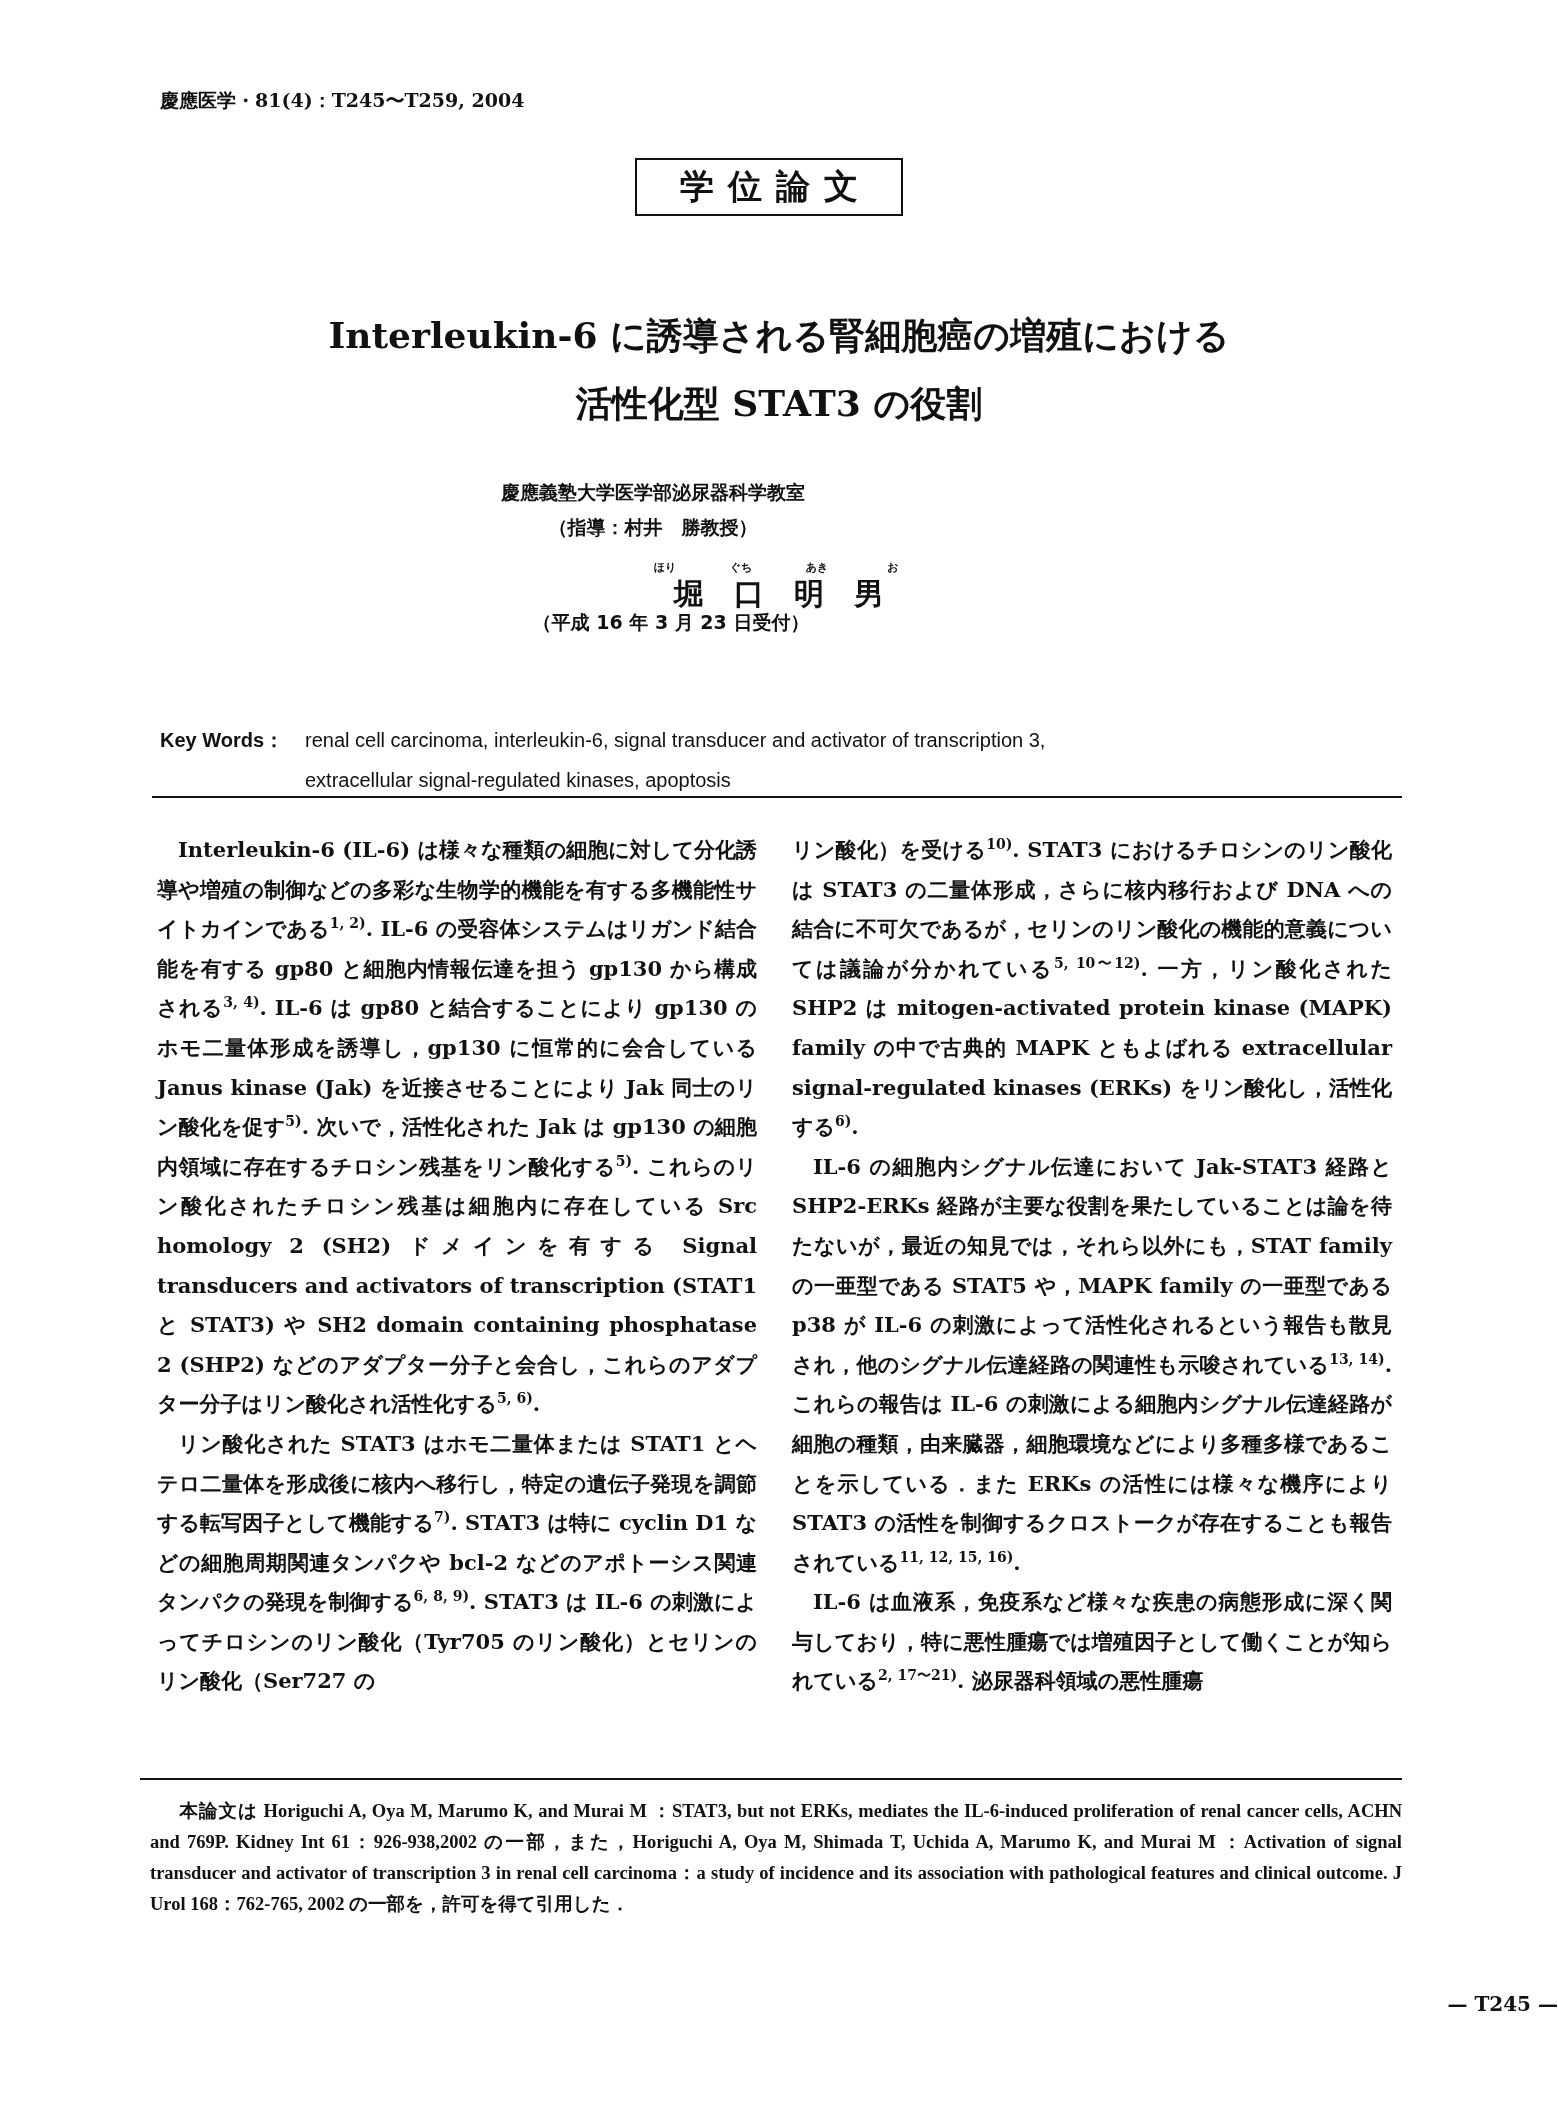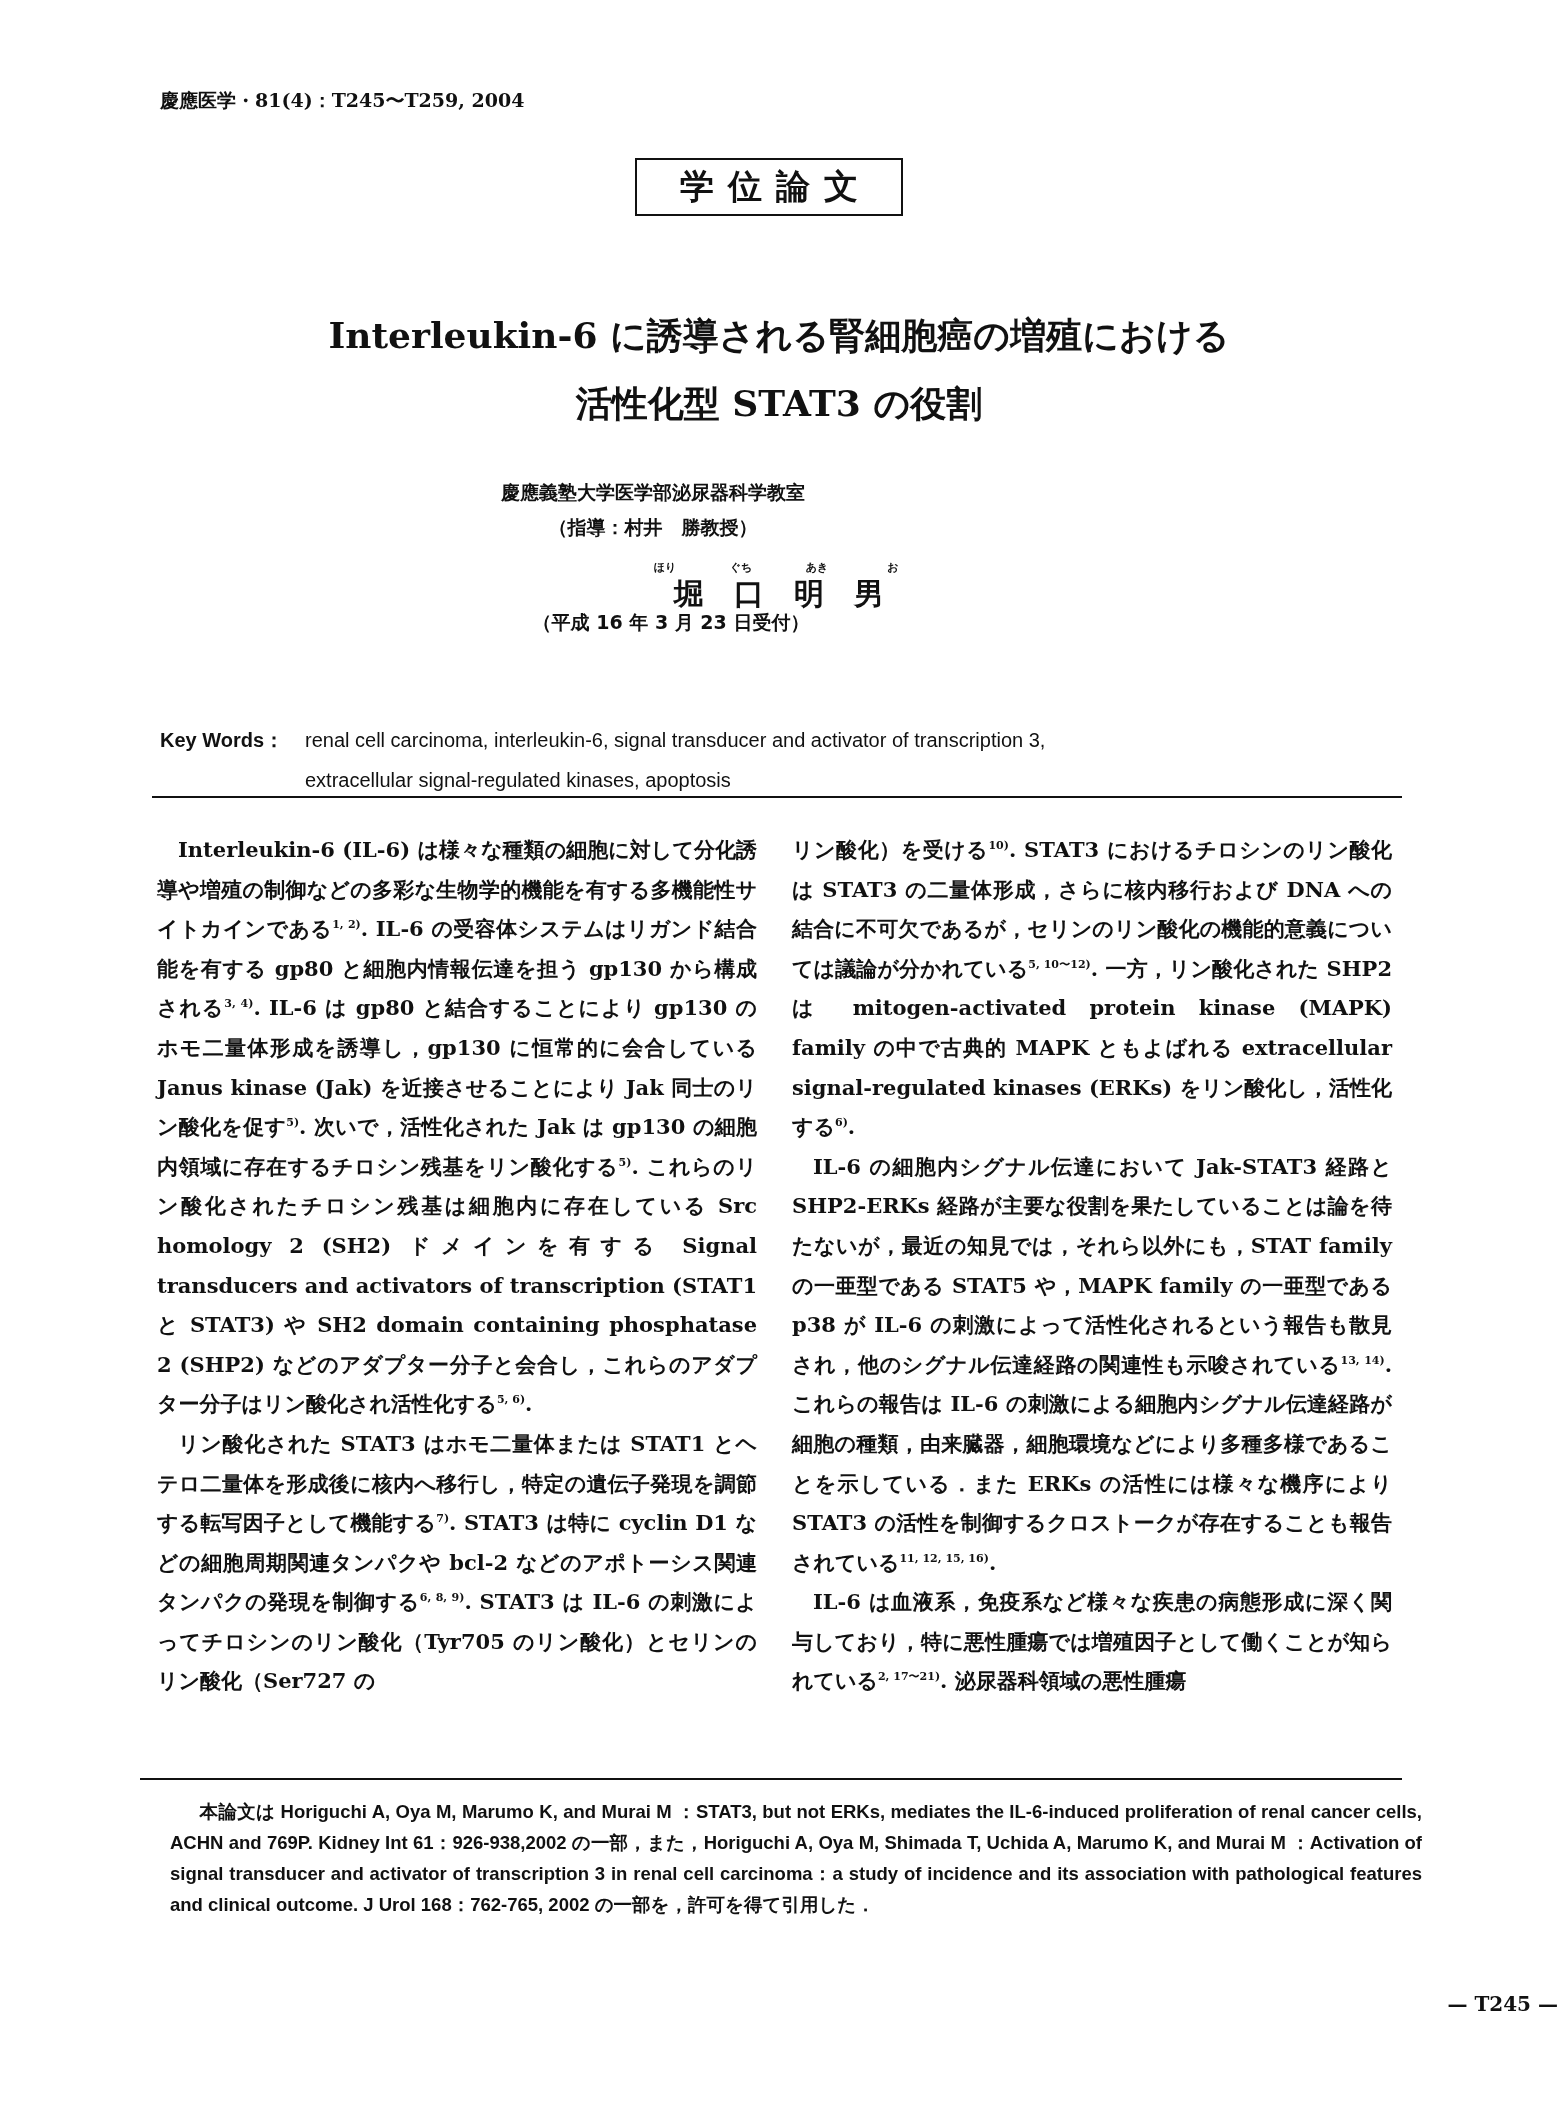--- a/index.html
+++ b/index.html
@@ -55,26 +55,26 @@
   .rule-top { left: 152px; top: 796px; width: 1250px; }
   .col {
     top: 830px; width: 600px; font-size: 21px; line-height: 39.6px;
     font-family: "DejaVu Serif", serif; font-weight: bold;
     text-align: justify;
   }
   .col-left { left: 157px; }
   .col-right { left: 792px; }
   .para { margin: 0; text-indent: 1em; }
   .para.cont { text-indent: 0; }
-  sup { font-size: 11px; vertical-align: super; line-height: 0; }
+  sup { font-size: 14px; vertical-align: super; line-height: 0; }
   .rule-foot { left: 140px; top: 1778px; width: 1262px; }
   .footnote {
     left: 150px; top: 1796px; width: 1252px; font-size: 18.5px; line-height: 31px;
-    font-family: Liberation Sans, sans-serif; font-weight: bold;
-    text-indent: 1.6em; text-align: justify; margin-left: 20px;
+    font-family: Liberation Serif, serif; font-weight: bold;
+    text-indent: 1.6em; text-align: justify;
   }
   .page-number {
     left: 0; width: 1558px; top: 1992px; text-align: right;
     font-size: 20px; font-weight: bold;
   }
 </style>
 </head>
 <body>
 
 <div class="abs journal-header">慶應医学・81(4)：T245〜T259, 2004</div>

